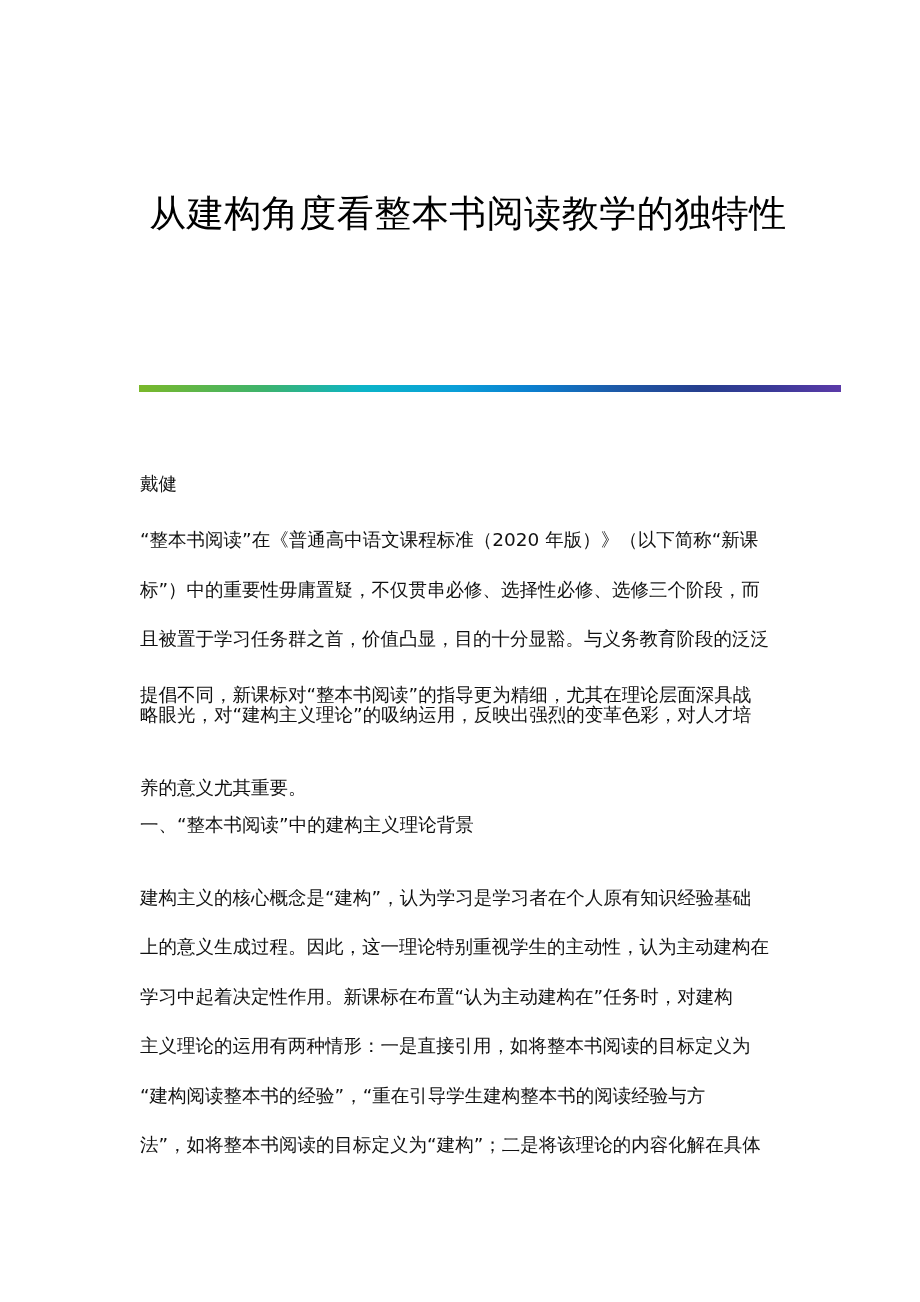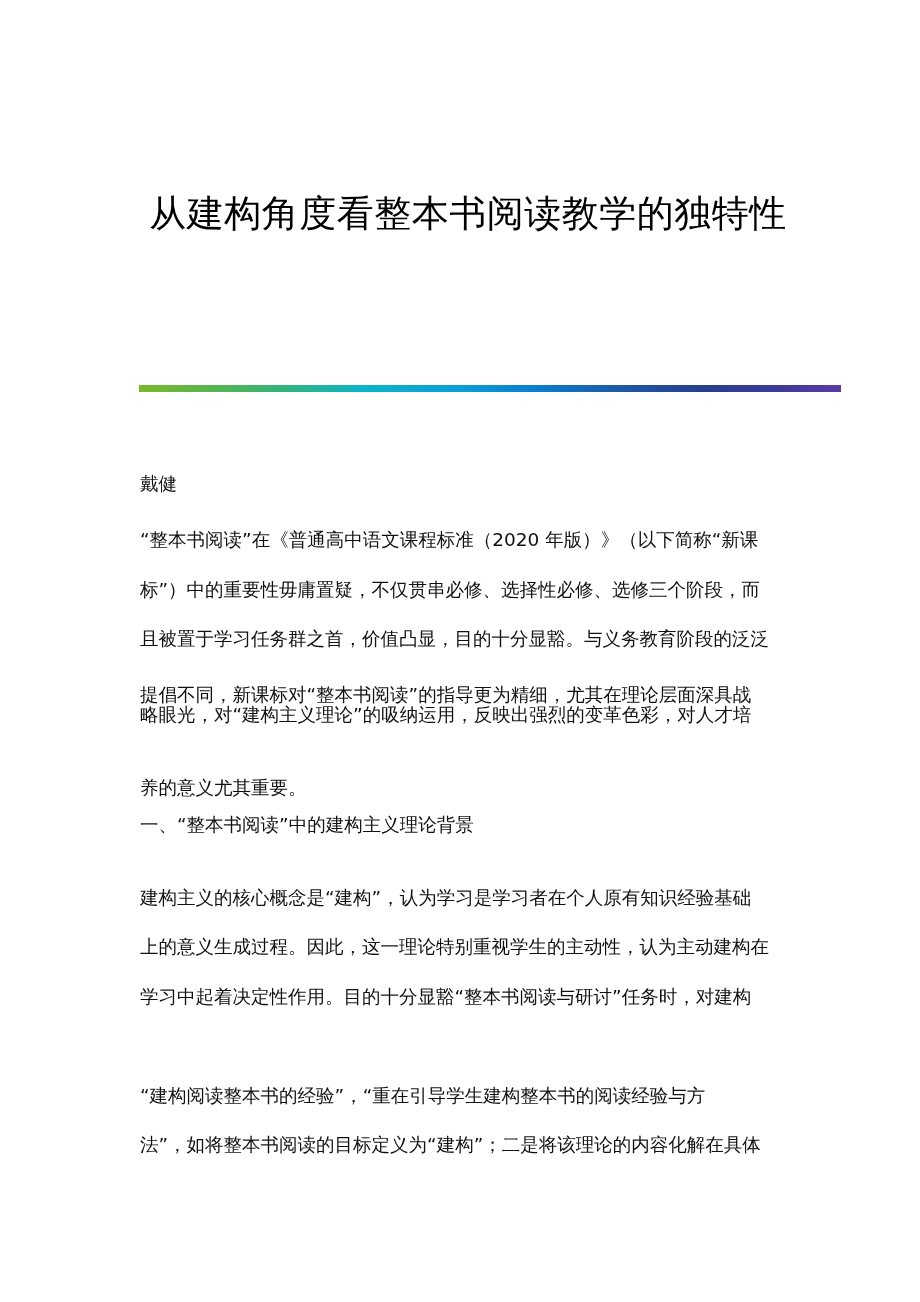--- a/index.html
+++ b/index.html
@@ -67,16 +67,17 @@
   <div class="para-line" style="top:578px;">标”）中的重要性毋庸置疑，不仅贯串必修、选择性必修、选修三个阶段，而</div>
   <div class="para-line" style="top:627px;">且被置于学习任务群之首，价值凸显，目的十分显豁。与义务教育阶段的泛泛</div>
   <div class="para-line" style="top:677px;margin-top:6px;">提倡不同，新课标对“整本书阅读”的指导更为精细，尤其在理论层面深具战</div>
   <div class="para-line" style="top:703px;">略眼光，对“建构主义理论”的吸纳运用，反映出强烈的变革色彩，对人才培</div>
   <div class="para-line" style="top:776px;">养的意义尤其重要。</div>
 
   <div class="para-line" style="top:813px;">一、“整本书阅读”中的建构主义理论背景</div>
 
   <div class="para-line" style="top:886px;">建构主义的核心概念是“建构”，认为学习是学习者在个人原有知识经验基础</div>
   <div class="para-line" style="top:935px;">上的意义生成过程。因此，这一理论特别重视学生的主动性，认为主动建构在</div>
-  <div class="para-line" style="top:985px;">学习中起着决定性作用。目的十分显豁“整本书阅读与研讨”任务时，对建构</div>
+  <div class="para-line" style="top:985px;">学习中起着决定性作用。新课标在布置“认为主动建构在”任务时，对建构</div>
+  <div class="para-line" style="top:1034px;">主义理论的运用有两种情形：一是直接引用，如将整本书阅读的目标定义为</div>
   <div class="para-line" style="top:1084px;">“建构阅读整本书的经验”，“重在引导学生建构整本书的阅读经验与方</div>
   <div class="para-line" style="top:1133px;">法”，如将整本书阅读的目标定义为“建构”；二是将该理论的内容化解在具体</div>
 </div>
 
 </body></html>

